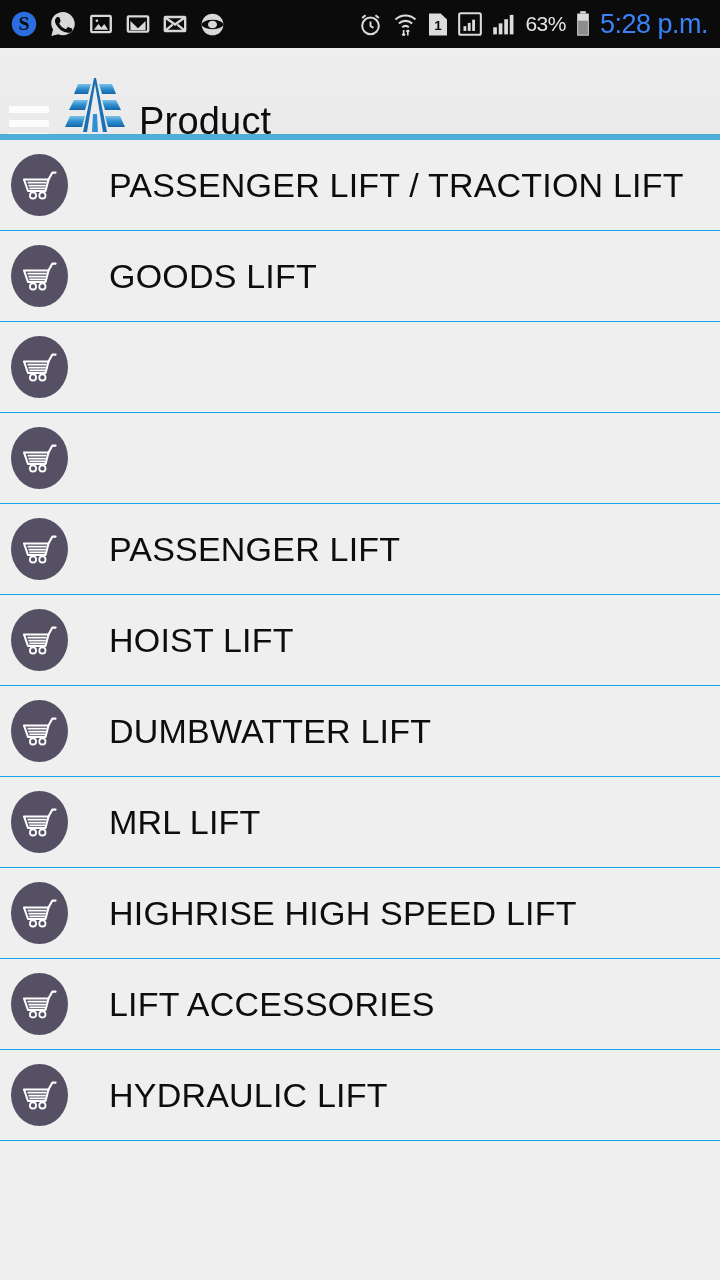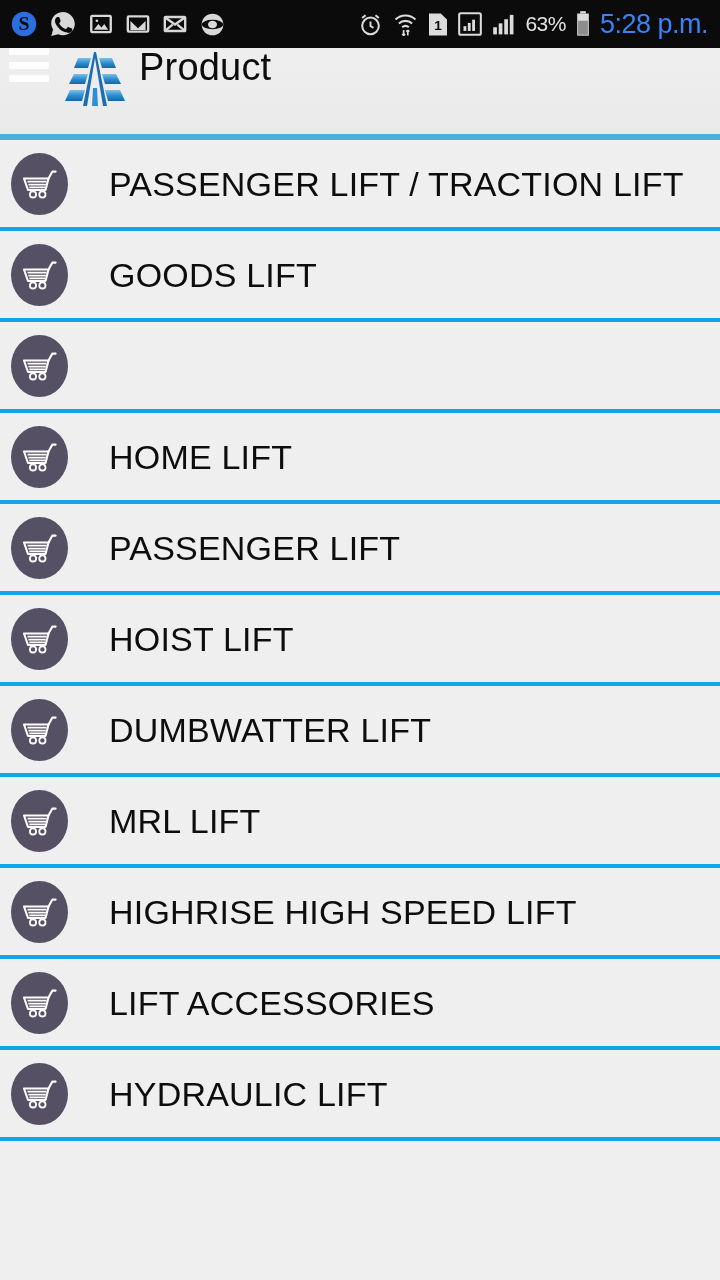--- a/index.html
+++ b/index.html
@@ -29,21 +29,21 @@
   }
   .sb-pct {
     font-size:21px; color:#e4e4e4; letter-spacing:-0.5px;
     font-family:"Liberation Sans", sans-serif;
   }
 
   
   .header {
     height:92px; width:100%;
     background:linear-gradient(180deg,#eeeeee 0%,#eaeaea 100%);
-    display:flex; align-items:flex-start;
+    display:flex; align-items:flex-end;
     padding-left:9px;
     position:relative;
   }
   .hamburger {
     width:40px; height:34px;
     display:flex; flex-direction:column; justify-content:space-between;
     margin-right:16px; cursor:pointer;
   }
   .hamburger span {
     display:block; height:7px; width:100%;
@@ -58,21 +58,21 @@
     position:absolute; left:0; bottom:0; width:100%; height:6px;
     background:#4fadd9;
   }
 
   
   .list { width:100%; background:#efefef; }
   .list-item {
     height:91px; width:100%;
     display:flex; align-items:center;
     padding-left:11px;
-    border-bottom:4px solid #0ea5e9;
+    border-bottom:1px solid #0ea5e9;
     background:#efefef;
     cursor:pointer;
   }
   .item-icon-wrap {
     width:57px; height:62px;
     border-radius:50%;
     background:#565065;
     display:flex; align-items:center; justify-content:center;
     flex:0 0 auto;
   }
@@ -251,21 +251,20 @@
   <div class="list-item">
     <div class="item-icon-wrap" style="background: rgb(86, 80, 101);">
       <svg width="36" height="30" viewBox="0 0 36 30">
         <path d="M2 9.5 L26.5 9.5 L23.5 21 L6 21 Z" fill="none" stroke="#ffffff" stroke-width="2.1" stroke-linejoin="round"></path>
         <path d="M5.5 12.6 H24.6 M6.4 15.6 H23.8 M7.3 18.4 H23" stroke="#ffffff" stroke-width="1.6" fill="none"></path>
         <path d="M26.5 9.5 L30.4 2.6 L33.6 2.6" fill="none" stroke="#ffffff" stroke-width="2.1" stroke-linecap="round" stroke-linejoin="round"></path>
         <circle cx="11" cy="25.4" r="3.1" fill="none" stroke="#ffffff" stroke-width="1.8"></circle>
         <circle cx="20.4" cy="25.4" r="3.1" fill="none" stroke="#ffffff" stroke-width="1.8"></circle>
       </svg>
     </div>
-    <span class="item-label">HOME LIFT</span>
   </div>
 
   <div class="list-item">
     <div class="item-icon-wrap" style="background: rgb(86, 80, 101);">
       <svg width="36" height="30" viewBox="0 0 36 30">
         <path d="M2 9.5 L26.5 9.5 L23.5 21 L6 21 Z" fill="none" stroke="#ffffff" stroke-width="2.1" stroke-linejoin="round"></path>
         <path d="M5.5 12.6 H24.6 M6.4 15.6 H23.8 M7.3 18.4 H23" stroke="#ffffff" stroke-width="1.6" fill="none"></path>
         <path d="M26.5 9.5 L30.4 2.6 L33.6 2.6" fill="none" stroke="#ffffff" stroke-width="2.1" stroke-linecap="round" stroke-linejoin="round"></path>
         <circle cx="11" cy="25.4" r="3.1" fill="none" stroke="#ffffff" stroke-width="1.8"></circle>
         <circle cx="20.4" cy="25.4" r="3.1" fill="none" stroke="#ffffff" stroke-width="1.8"></circle>

